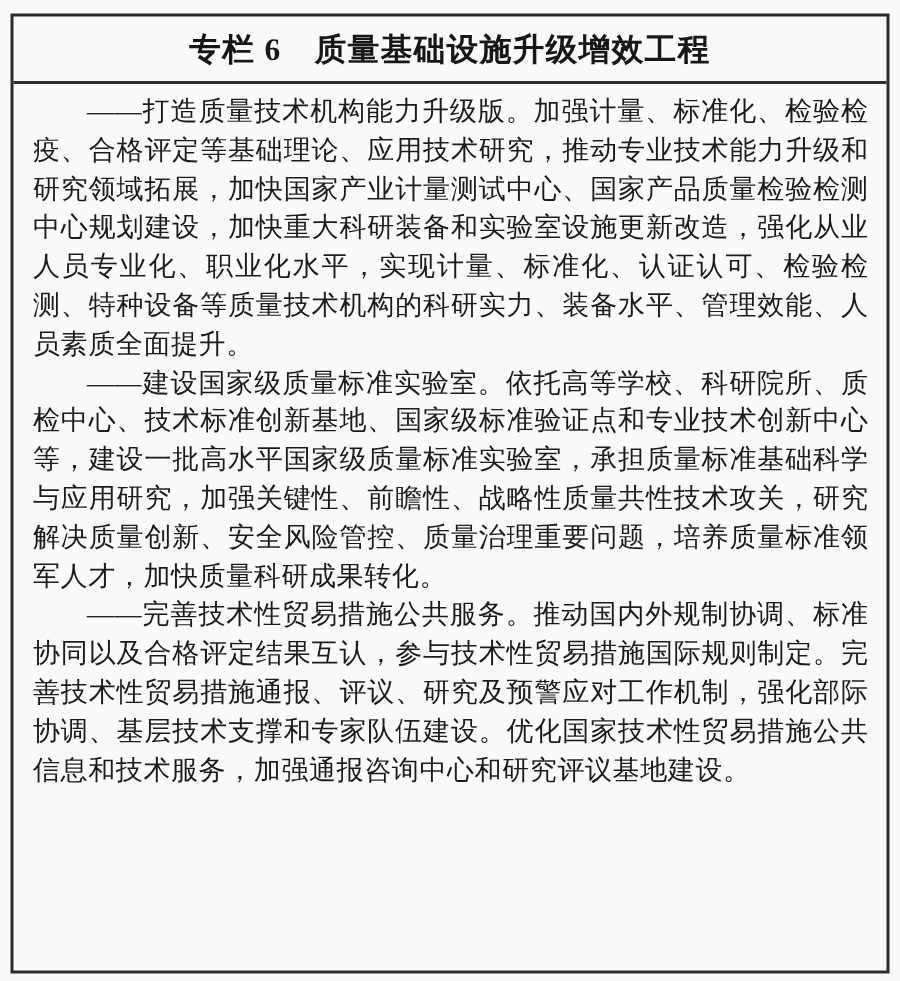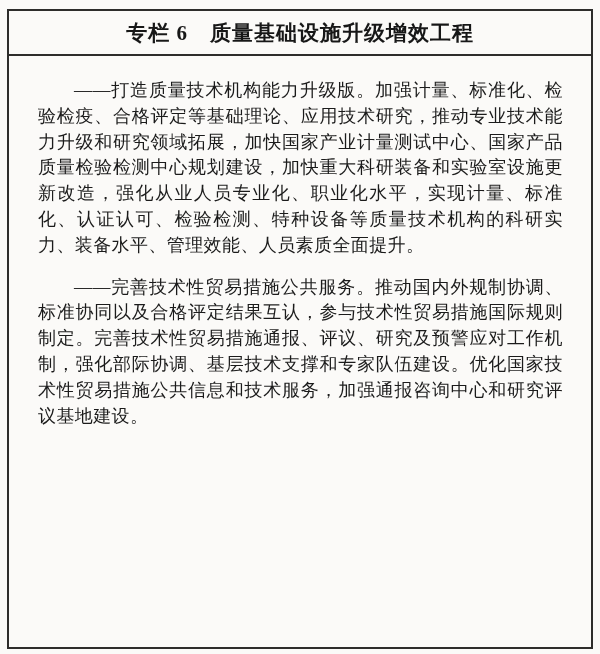--- a/index.html
+++ b/index.html
@@ -39,36 +39,37 @@
     font-weight: 700;
     letter-spacing: 1px;
     color: #171717;
   }
   .content {
     flex: 1 1 auto;
     padding: 6px 12px 8px 13px;
     overflow: hidden;
   }
   .content p {
-    margin: 16px;
+    margin: 0;
     text-indent: 2em;
     font-size: 18px;
     line-height: 25.8px;
     text-align: justify;
     text-justify: inter-ideograph;
     letter-spacing: 0.4px;
     color: #1b1b1b;
   }
 </style>
 </head>
 <body>
 
 <div class="page">
   <div class="column-box">
     <div class="title-row">
       <span class="title-text">专栏 6　质量基础设施升级增效工程</span>
     </div>
     <div class="content">
       <p>——打造质量技术机构能力升级版。加强计量、标准化、检验检疫、合格评定等基础理论、应用技术研究，推动专业技术能力升级和研究领域拓展，加快国家产业计量测试中心、国家产品质量检验检测中心规划建设，加快重大科研装备和实验室设施更新改造，强化从业人员专业化、职业化水平，实现计量、标准化、认证认可、检验检测、特种设备等质量技术机构的科研实力、装备水平、管理效能、人员素质全面提升。</p>
+      <p>——建设国家级质量标准实验室。依托高等学校、科研院所、质检中心、技术标准创新基地、国家级标准验证点和专业技术创新中心等，建设一批高水平国家级质量标准实验室，承担质量标准基础科学与应用研究，加强关键性、前瞻性、战略性质量共性技术攻关，研究解决质量创新、安全风险管控、质量治理重要问题，培养质量标准领军人才，加快质量科研成果转化。</p>
       <p>——完善技术性贸易措施公共服务。推动国内外规制协调、标准协同以及合格评定结果互认，参与技术性贸易措施国际规则制定。完善技术性贸易措施通报、评议、研究及预警应对工作机制，强化部际协调、基层技术支撑和专家队伍建设。优化国家技术性贸易措施公共信息和技术服务，加强通报咨询中心和研究评议基地建设。</p>
     </div>
   </div>
 </div>
 
 </body></html>

